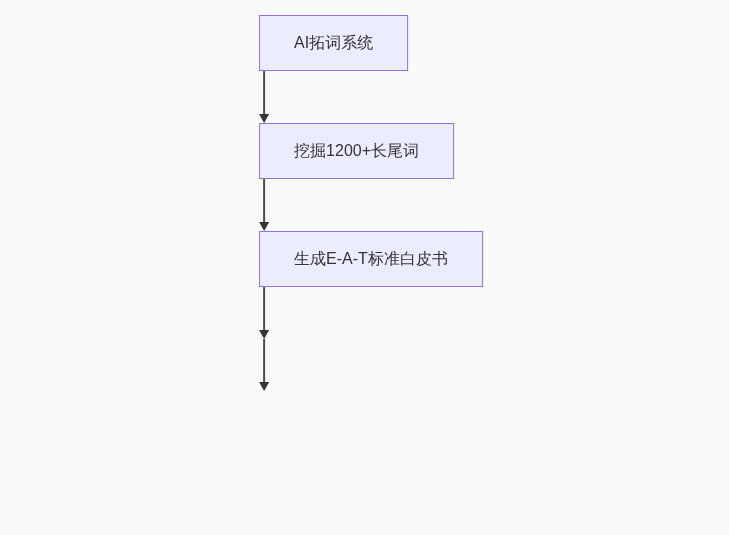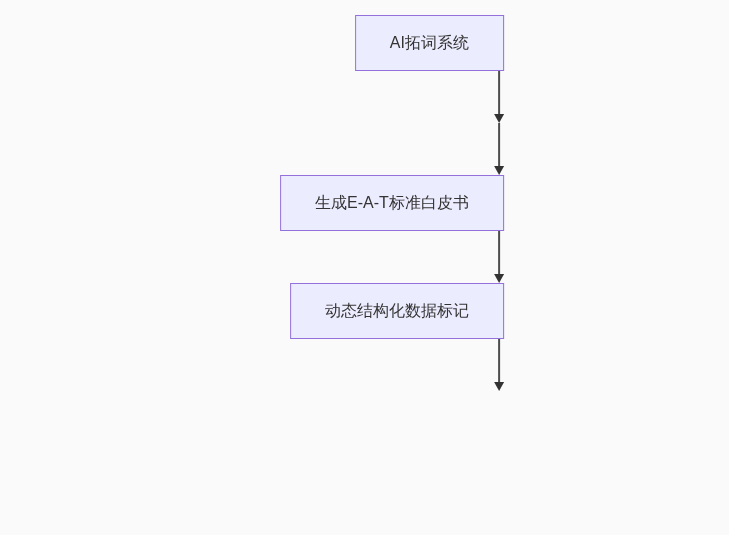--- a/index.html
+++ b/index.html
@@ -9,26 +9,26 @@
   body {
     width: 729px;
     height: 535px;
     background: #fafafa;
     font-family: "Liberation Sans", "DejaVu Sans", sans-serif;
     overflow: hidden;
     position: relative;
   }
   .flowchart {
     position: absolute;
-    left: 392px;
+    left: 371px;
     top: 15px;
     transform: translateX(-50%);
     display: flex;
     flex-direction: column;
-    align-items: flex-end;
+    align-items: flex-start;
   }
   .flow-node {
     box-sizing: border-box;
     background: #ECECFF;
     border: 1px solid #9370DB;
     color: #333333;
     font-size: 16px;
     line-height: 18px;
     padding: 19px 34px;
     height: 56px;
@@ -64,38 +64,38 @@
 
   <div class="flow-node">
     <span>AI拓词系统</span>
   </div>
 
   <div class="connector">
     <div class="line"></div>
     <div class="arrowhead"></div>
   </div>
 
+  <div class="flow-node">
+    <span>挖掘1200+长尾词</span>
+  </div>
 
   <div class="connector">
     <div class="line"></div>
     <div class="arrowhead"></div>
   </div>
 
   <div class="flow-node">
     <span>生成E-A-T标准白皮书</span>
   </div>
 
   <div class="connector">
     <div class="line"></div>
     <div class="arrowhead"></div>
   </div>
 
-  <div class="flow-node">
-    <span>动态结构化数据标记</span>
-  </div>
 
   <div class="connector">
     <div class="line"></div>
     <div class="arrowhead"></div>
   </div>
 
 
 </div>
 
 </body></html>

